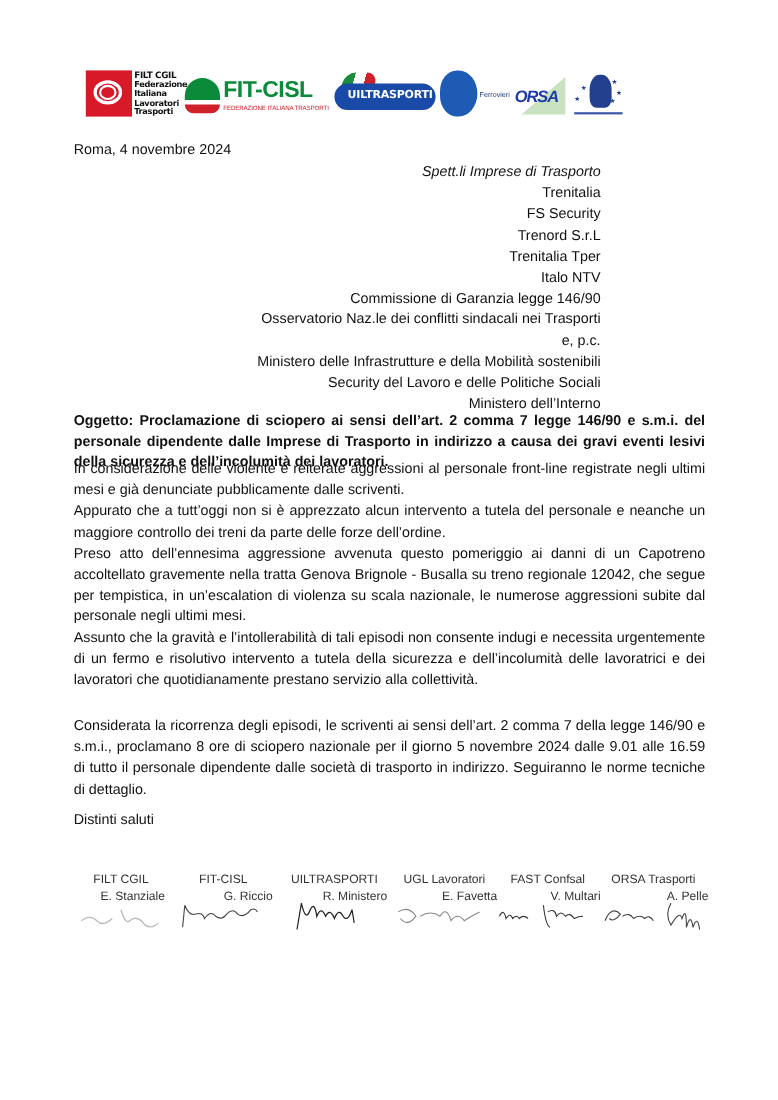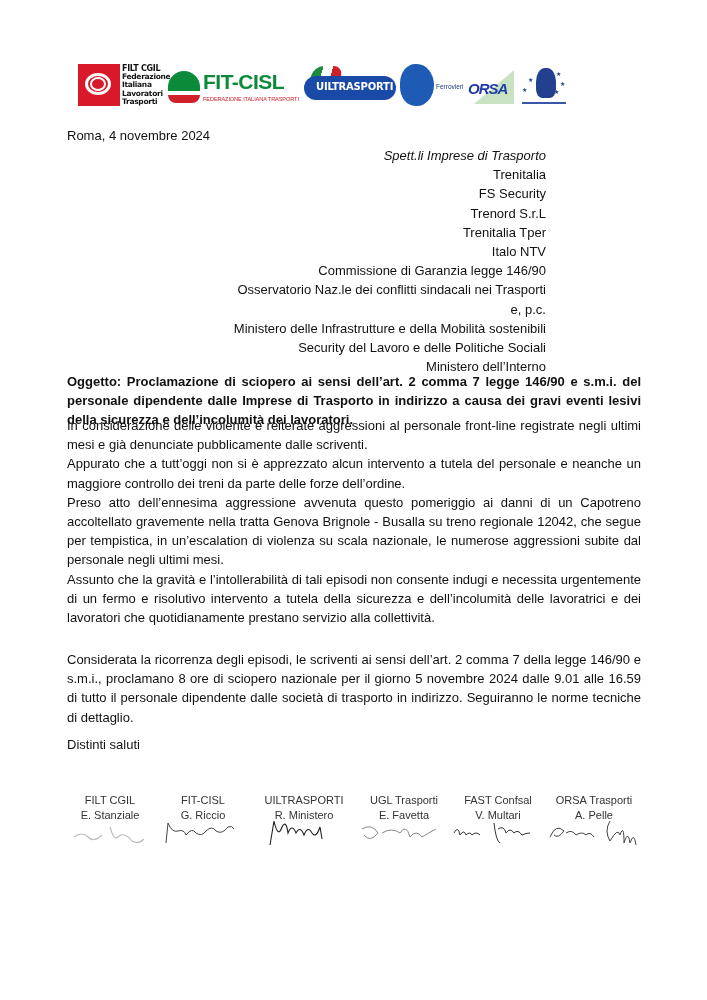--- a/index.html
+++ b/index.html
@@ -62,21 +62,21 @@
   .body p { margin: 0; }
   .para2 { position: absolute; left: 67px; top: 650px; width: 574px; text-align: justify;
            font-family: "Liberation Sans", sans-serif; font-size: 13px; line-height: 19.2px; }
   .closing { position: absolute; left: 67px; top: 737px; font-family: "Liberation Sans", sans-serif; font-size: 13px; }
 
   
   .signatures { position: absolute; left: 70px; top: 793px; width: 580px; height: 70px; }
   .sig { position: absolute; top: 0; text-align: center; font-family: "Liberation Sans", sans-serif;
          font-size: 11px; line-height: 15px; color: #333; }
   .sig .org { display: block; white-space: nowrap; }
-  .sig .name { display: block; white-space: nowrap; }
+  .sig .name { display: block; white-space: nowrap; text-align: right; }
   .sig svg { display: block; margin: -4px auto 0; }
 </style>
 </head>
 <body>
 
 <div class="page">
 
   <div class="logos">
     <div class="logo filt-box">
       <div class="ring"></div>
@@ -171,21 +171,21 @@
       </svg>
     </div>
     <div class="sig" style="left:186px;width:96px;">
       <span class="org">UILTRASPORTI</span>
       <span class="name">R. Ministero</span>
       <svg width="96" height="28">
         <path d="M14 26 L18 2 q4 18 8 6 q4 -8 6 6 q4 -10 8 0 q4 -8 8 2 q4 -10 8 -2 q4 6 8 -6 l2 12" stroke="#222" stroke-width="1.1" fill="none"></path>
       </svg>
     </div>
     <div class="sig" style="left:286px;width:96px;">
-      <span class="org">UGL Trasporti</span>
+      <span class="org">UGL Lavoratori</span>
       <span class="name">E. Favetta</span>
       <svg width="96" height="28">
         <path d="M6 10 q10 -6 16 4 q-8 10 -14 2 M26 14 q10 -6 18 0 q6 -10 10 4 q6 -8 12 0 q6 -4 14 -8" stroke="#888" stroke-width="1" fill="none"></path>
       </svg>
     </div>
     <div class="sig" style="left:380px;width:96px;">
       <span class="org">FAST Confsal</span>
       <span class="name">V. Multari</span>
       <svg width="96" height="28">
         <path d="M4 14 q4 -8 6 2 q4 -6 6 0 q4 -4 6 0 q4 -4 8 0 M44 4 q2 18 6 20 M48 10 q6 -4 8 4 q4 -6 8 0 q4 -4 8 2 q4 -2 8 -2" stroke="#333" stroke-width="1" fill="none"></path>

